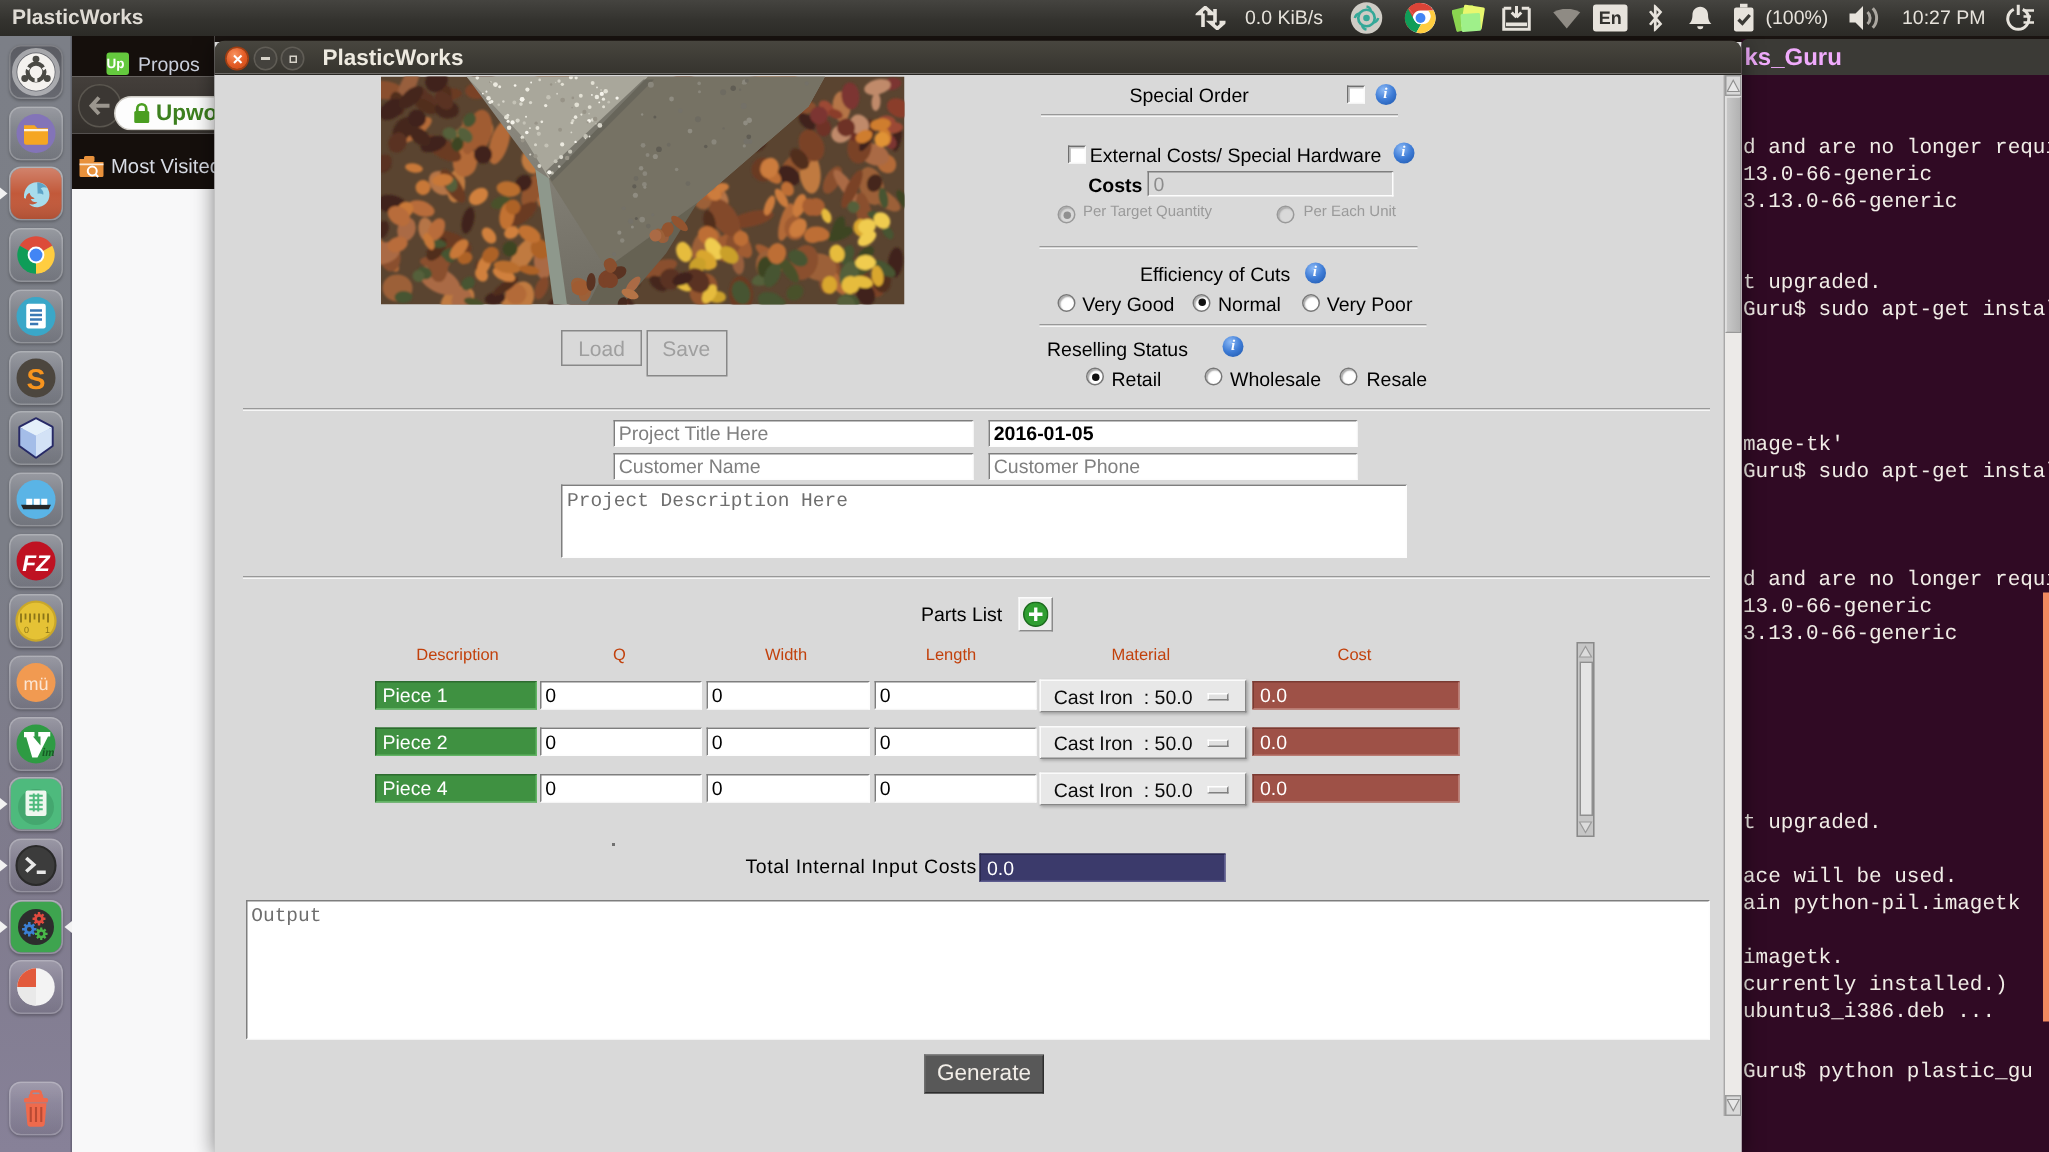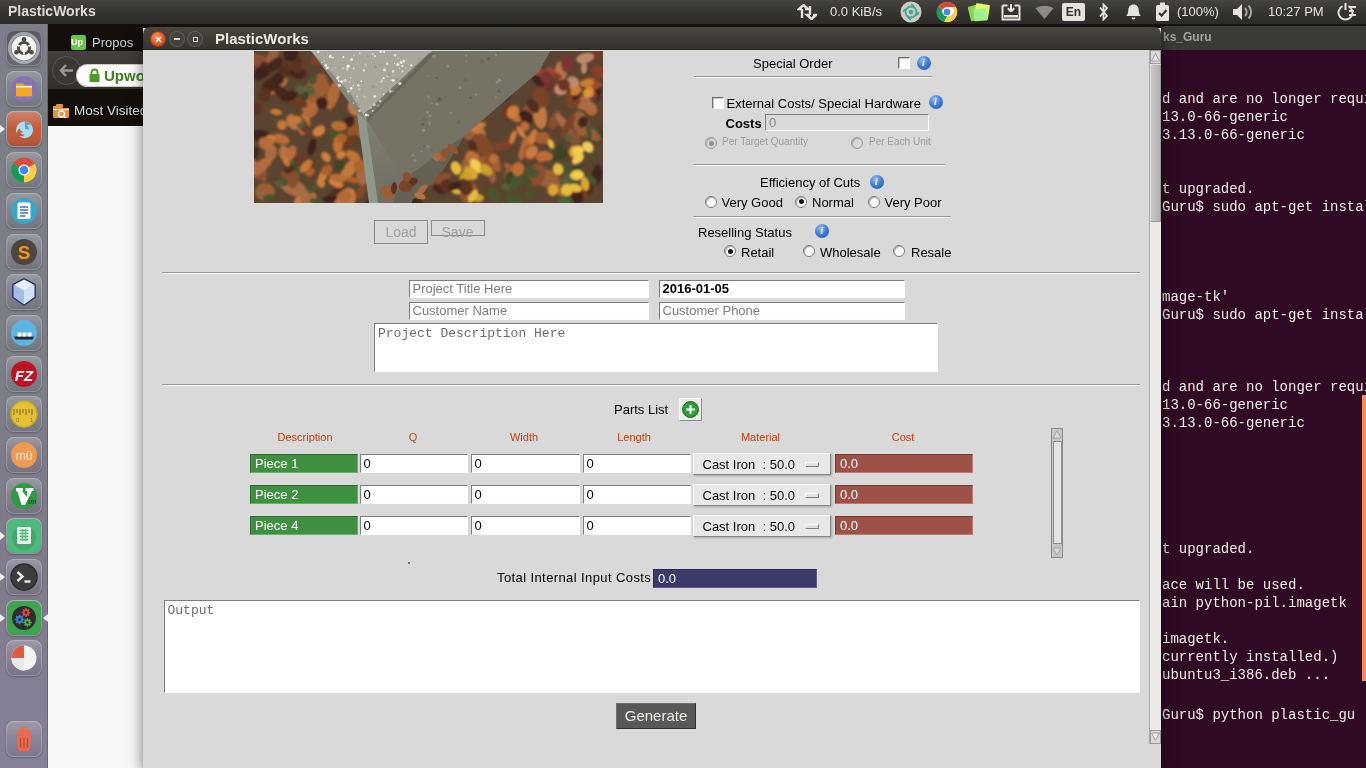--- a/index.html
+++ b/index.html
@@ -334,21 +334,21 @@
         <circle cx="9.5" cy="11" r="3" fill="none" stroke="#fff" stroke-width="1.3"></circle>
         <path d="M11.5 13l2 2" stroke="#fff" stroke-width="1.3"></path>
         <rect x="4" y="1" width="7" height="4" rx="1" fill="#e8913c"></rect>
       </svg>
   <div class="abs" style="left:26px;top:14px;font-size:13.5px;color:#d7dbe4;white-space:nowrap">Most Visited</div>
  </div>
 </div>
 
 <div id="term">
  <div id="termbar">
-      <div class="abs" style="left:2px;top:4px;font-size:12px;font-weight:bold;color:#a3a3a3">ks_Guru</div>
+      <div class="abs" style="left:2px;top:4px;font-size:16px;font-weight:bold;color:#f0abfc">ks_Guru</div>
     </div>
  <pre style="top:64px">d and are no longer requi</pre>
  <pre style="top:82px">13.0-66-generic</pre>
  <pre style="top:100px">3.13.0-66-generic</pre>
  <pre style="top:154px">t upgraded.</pre>
  <pre style="top:172px">Guru$ sudo apt-get instal</pre>
  <pre style="top:262px">mage-tk'</pre>
  <pre style="top:280px">Guru$ sudo apt-get instal</pre>
  <pre style="top:352px">d and are no longer requi</pre>
  <pre style="top:370px">13.0-66-generic</pre>
@@ -865,21 +865,21 @@
         <ellipse cx="133" cy="140" rx="7" ry="5" fill="#9c6038" transform="rotate(37 133 140)"></ellipse>
         <ellipse cx="168" cy="139" rx="7" ry="3" fill="#aa6a45" transform="rotate(130 168 139)"></ellipse>
         <ellipse cx="136" cy="144" rx="6" ry="4" fill="#9c6038" transform="rotate(105 136 144)"></ellipse>
         <ellipse cx="153" cy="136" rx="5" ry="5" fill="#7a4228" transform="rotate(162 153 136)"></ellipse>
         <ellipse cx="133" cy="141" rx="6" ry="5" fill="#a05c32" transform="rotate(175 133 141)"></ellipse>
         <ellipse cx="166" cy="145" rx="6" ry="3" fill="#b57446" transform="rotate(22 166 145)"></ellipse>
         <ellipse cx="140" cy="137" rx="6" ry="3" fill="#5a3322" transform="rotate(94 140 137)"></ellipse>
       </svg>
 
   <div class="btn" style="left:231px;top:170px;width:54px;height:24px;line-height:22px">Load</div>
-  <div class="btn" style="left:287.5px;top:170px;width:54px;height:16px;line-height:22px">Save</div>
+  <div class="btn" style="left:287.5px;top:170px;width:54px;height:31px;line-height:22px">Save</div>
 
   <div class="lbl" style="left:610px;top:5.5px">Special Order</div>
   <div class="cb" style="left:755px;top:7px"></div>
   <div class="info" style="left:773.5px;top:6px">i</div>
   <div class="sep" style="left:551px;top:26px;width:238px"></div>
 
   <div class="cb" style="left:568.5px;top:47px"></div>
   <div class="lbl" style="left:583.5px;top:45.5px">External Costs/ Special Hardware</div>
   <div class="info" style="left:785.5px;top:45px">i</div>
   <div class="lbl" style="left:582.5px;top:65.5px;font-weight:bold">Costs</div>

